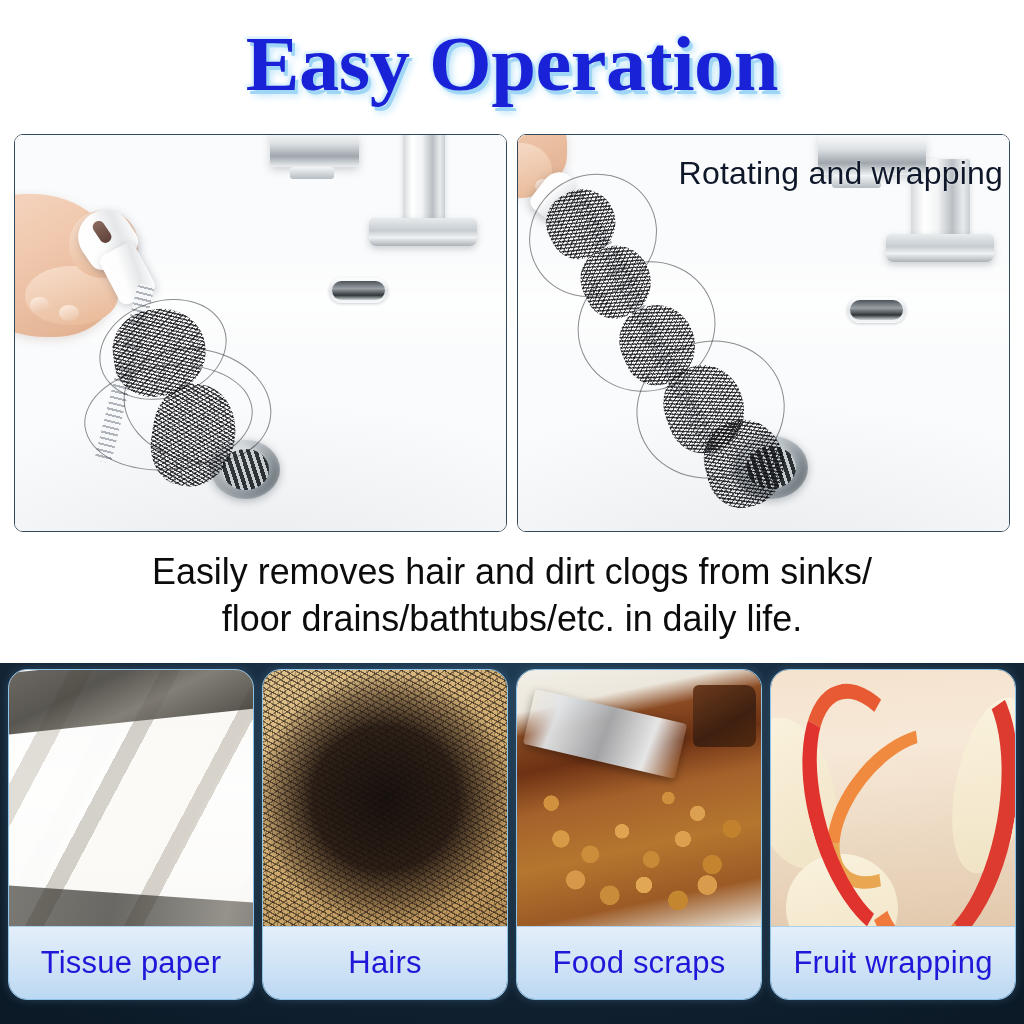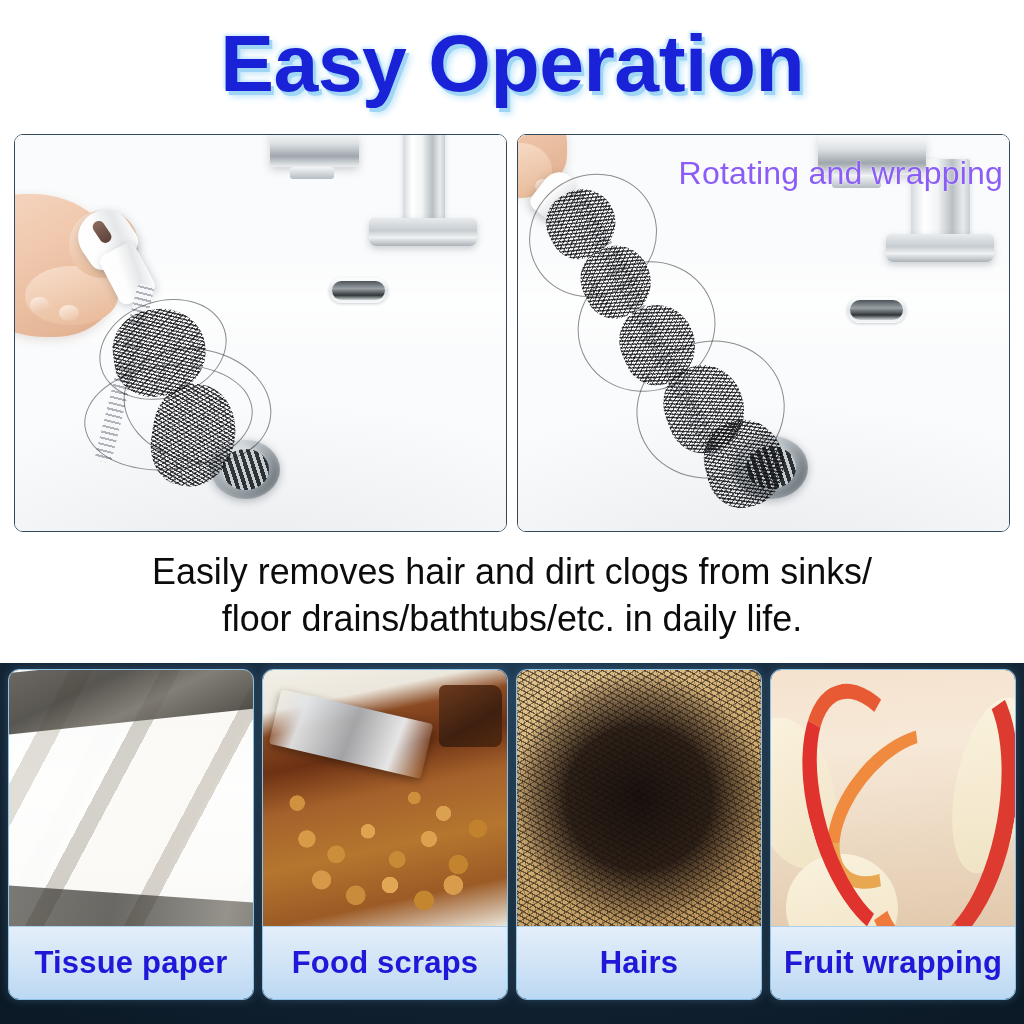--- a/index.html
+++ b/index.html
@@ -16,20 +16,21 @@
   }
 
   
   .header {
     height: 126px;
     display: flex;
     align-items: center;
     justify-content: center;
     background: #ffffff;
     position: relative;
+    font-family: Liberation Serif, serif;
   }
   .header-title {
     font-size: 79px;
     font-weight: bold;
     color: #1a22d8;
     letter-spacing: -0.5px;
     line-height: 1;
     text-shadow:
       3px 4px 0px #9fd6f5,
       5px 6px 7px #bfe5fa,
@@ -189,21 +190,21 @@
     background: linear-gradient(160deg, #fdeee4, #e9c0a2);
     border-radius: 50%;
   }
 
   
   .panel-overlay-label {
     position: absolute;
     top: 20px;
     right: 6px;
     font-size: 32px;
-    color: #8b5cf6;
+    color: #0f172a;
     white-space: nowrap;
     letter-spacing: 0.2px;
     z-index: 9;
     text-shadow: 0 0 2px rgba(255,255,255,0.9);
   }
 
   
   .description {
     position: absolute;
     top: 548px;
@@ -233,25 +234,24 @@
     position: absolute;
     top: 6px;
     left: 8px;
     width: 1008px;
     display: flex;
     gap: 8px;
   }
   .card {
     flex: 1;
     border: 1.5px solid #8cc2e8;
-    border-radius: 11px;
+    border-radius: 19px;
     overflow: hidden;
     background: #0e1f2c;
     box-shadow: 0 0 10px rgba(120,180,225,0.25);
-    font-weight: bold;
   }
   .card-photo {
     height: 256px;
     position: relative;
     overflow: hidden;
   }
   .card-caption {
     height: 72px;
     display: flex;
     align-items: center;
@@ -474,33 +474,33 @@
 
     <div class="card">
       <div class="card-photo">
         <div class="ph-tissue"></div>
       </div>
       <div class="card-caption">Tissue paper</div>
     </div>
 
     <div class="card">
       <div class="card-photo">
+        <div class="ph-hair"></div>
+      </div>
+      <div class="card-caption">Hairs</div>
+    </div>
+
+    <div class="card">
+      <div class="card-photo">
         <div class="ph-food">
           <div class="meat"></div>
           <div class="fork"></div>
         </div>
       </div>
       <div class="card-caption">Food scraps</div>
-    </div>
-
-    <div class="card">
-      <div class="card-photo">
-        <div class="ph-hair"></div>
-      </div>
-      <div class="card-caption">Hairs</div>
     </div>
 
     <div class="card">
       <div class="card-photo">
         <div class="ph-fruit">
           <div class="flesh f1"></div>
           <div class="flesh f2"></div>
           <div class="flesh f3"></div>
           <div class="peel c"></div>
           <div class="peel a"></div>

